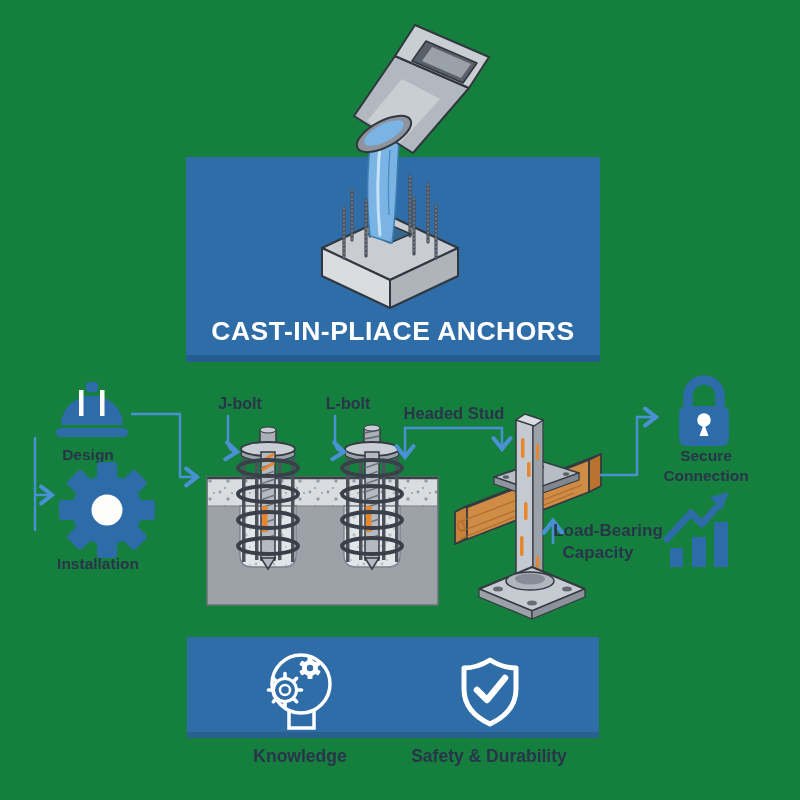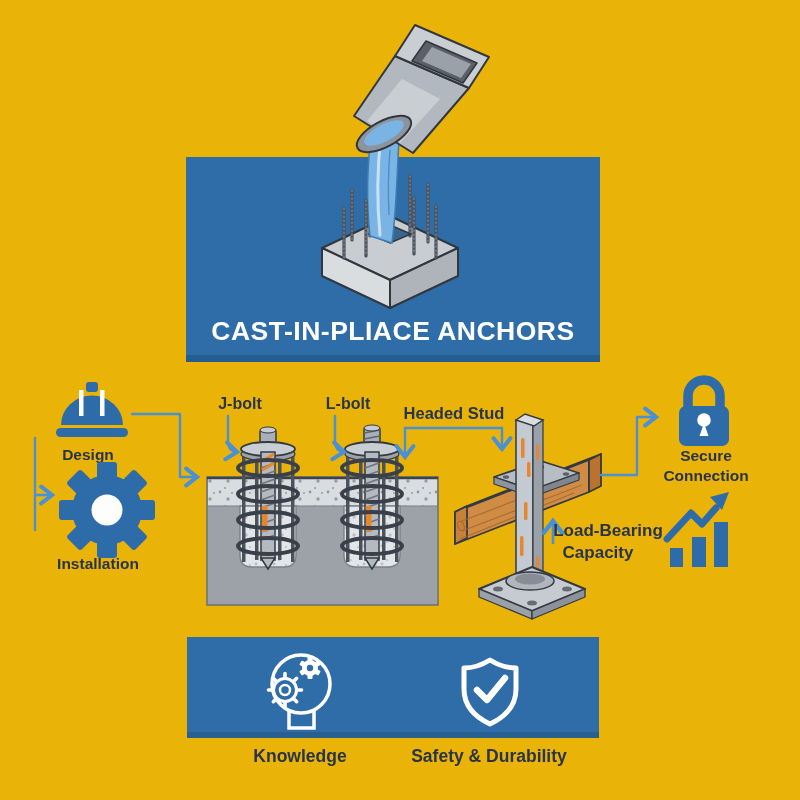--- a/index.html
+++ b/index.html
@@ -1,16 +1,16 @@
 <!DOCTYPE html>
 <html><head>
 <meta charset="utf-8">
 <style>
   html,body{margin:0;padding:0;background:#fdfdfc;}
-  .canvas{position:relative;width:800px;height:800px;background:#eab308;overflow:hidden;}
+  .canvas{position:relative;width:800px;height:800px;background:#15803d;overflow:hidden;}
   svg{display:block;}
   text{font-family:"Liberation Sans",sans-serif;font-weight:bold;}
   .navy{fill:#29344b;}
   .title{fill:#ffffff;letter-spacing:.5px;}
 </style>
 </head>
 <body>
 
 <div class="canvas">
 <svg width="800" height="800" viewBox="0 0 800 800" xmlns="http://www.w3.org/2000/svg">

